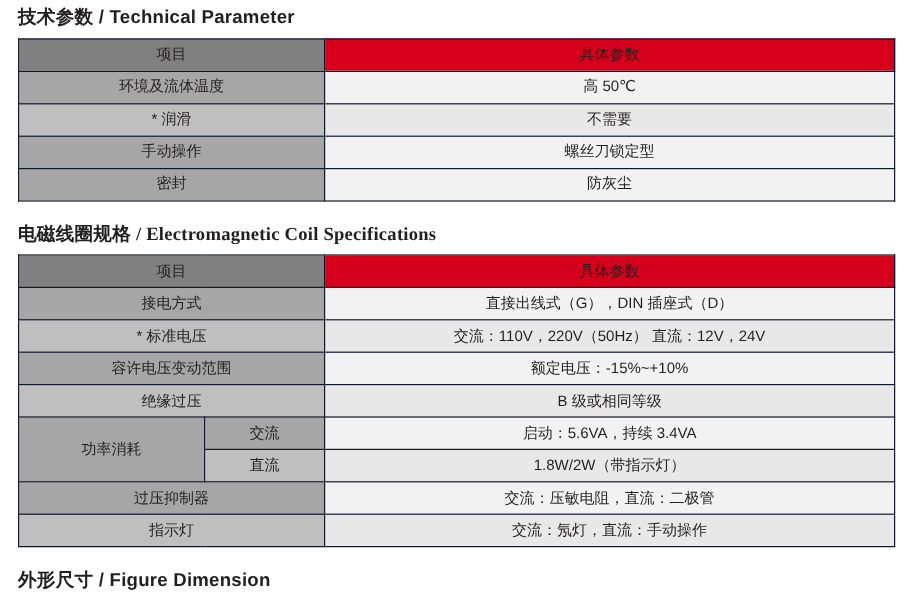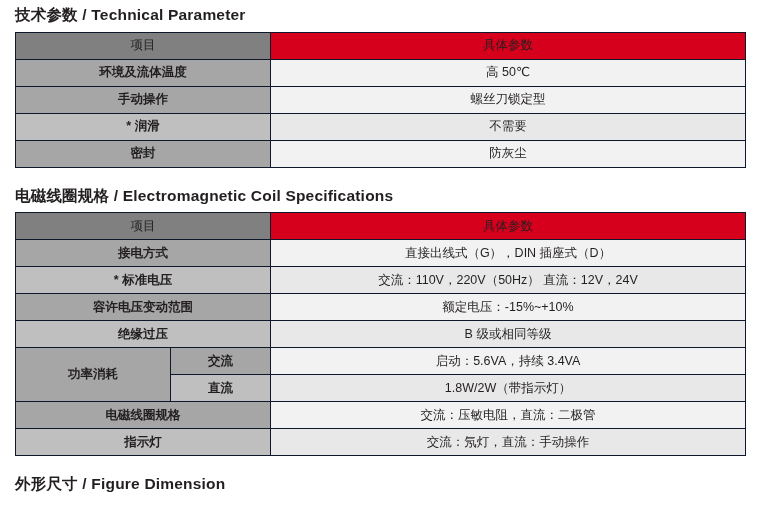--- a/index.html
+++ b/index.html
@@ -22,21 +22,21 @@
     padding: 0 15px;
   }
   .section-title {
     font-size: 15.5px;
     font-weight: bold;
     color: #231f20;
     letter-spacing: 0.2px;
     line-height: 1;
   }
   #title-technical { padding-top: 7px; }
-  #title-coil { padding-top: 20px; }
+  #title-coil { padding-top: 20px; font-family: Liberation Serif, serif; }
   #title-figure { padding-top: 20px; }
 
   table.spec {
     border-collapse: collapse;
     width: 730px;
     margin-top: 9px;
     table-layout: fixed;
   }
   table.spec td {
     border: 1px solid #0f172a;
@@ -54,21 +54,21 @@
     font-weight: normal;
   }
   .hdr-right {
     background: #d6001c;
     color: #ffffff;
     font-weight: normal;
   }
   
   .lbl {
     color: #ffffff;
-    font-weight: bold;
+    font-weight: normal;
     margin-top: 46px;
   }
   .lbl-a { background: #a6a6a6; }
   .lbl-b { background: #bfbfbf; }
   
   .val-a { background: #f2f2f2; margin-top: 48px; }
   .val-b { background: #e8e8e8; }
 
   .col-label { width: 255px; }
   .col-sub { width: 100px; }
@@ -90,26 +90,26 @@
     <tbody>
       <tr>
         <td class="hdr-left">项目</td>
         <td class="hdr-right">具体参数</td>
       </tr>
       <tr>
         <td class="lbl lbl-a">环境及流体温度</td>
         <td class="val-a">高 50℃</td>
       </tr>
       <tr>
+        <td class="lbl lbl-b">* 润滑</td>
+        <td class="val-b">不需要</td>
+      </tr>
+      <tr>
         <td class="lbl lbl-a">手动操作</td>
         <td class="val-a">螺丝刀锁定型</td>
-      </tr>
-      <tr>
-        <td class="lbl lbl-b">* 润滑</td>
-        <td class="val-b">不需要</td>
       </tr>
       <tr>
         <td class="lbl lbl-a">密封</td>
         <td class="val-a">防灰尘</td>
       </tr>
     </tbody>
   </table>
 
   <div class="section-title" id="title-coil">电磁线圈规格 / Electromagnetic Coil Specifications</div>
 
@@ -143,21 +143,21 @@
       <tr>
         <td class="lbl lbl-a" rowspan="2">功率消耗</td>
         <td class="lbl lbl-a">交流</td>
         <td class="val-a">启动：5.6VA，持续 3.4VA</td>
       </tr>
       <tr>
         <td class="lbl lbl-b">直流</td>
         <td class="val-b">1.8W/2W（带指示灯）</td>
       </tr>
       <tr>
-        <td class="lbl lbl-a" colspan="2">电磁线圈规格</td>
+        <td class="lbl lbl-a" colspan="2">过压抑制器</td>
         <td class="val-a">交流：压敏电阻，直流：二极管</td>
       </tr>
       <tr>
         <td class="lbl lbl-b" colspan="2">指示灯</td>
         <td class="val-b">交流：氖灯，直流：手动操作</td>
       </tr>
     </tbody>
   </table>
 
   <div class="section-title" id="title-figure">外形尺寸 / Figure Dimension</div>

